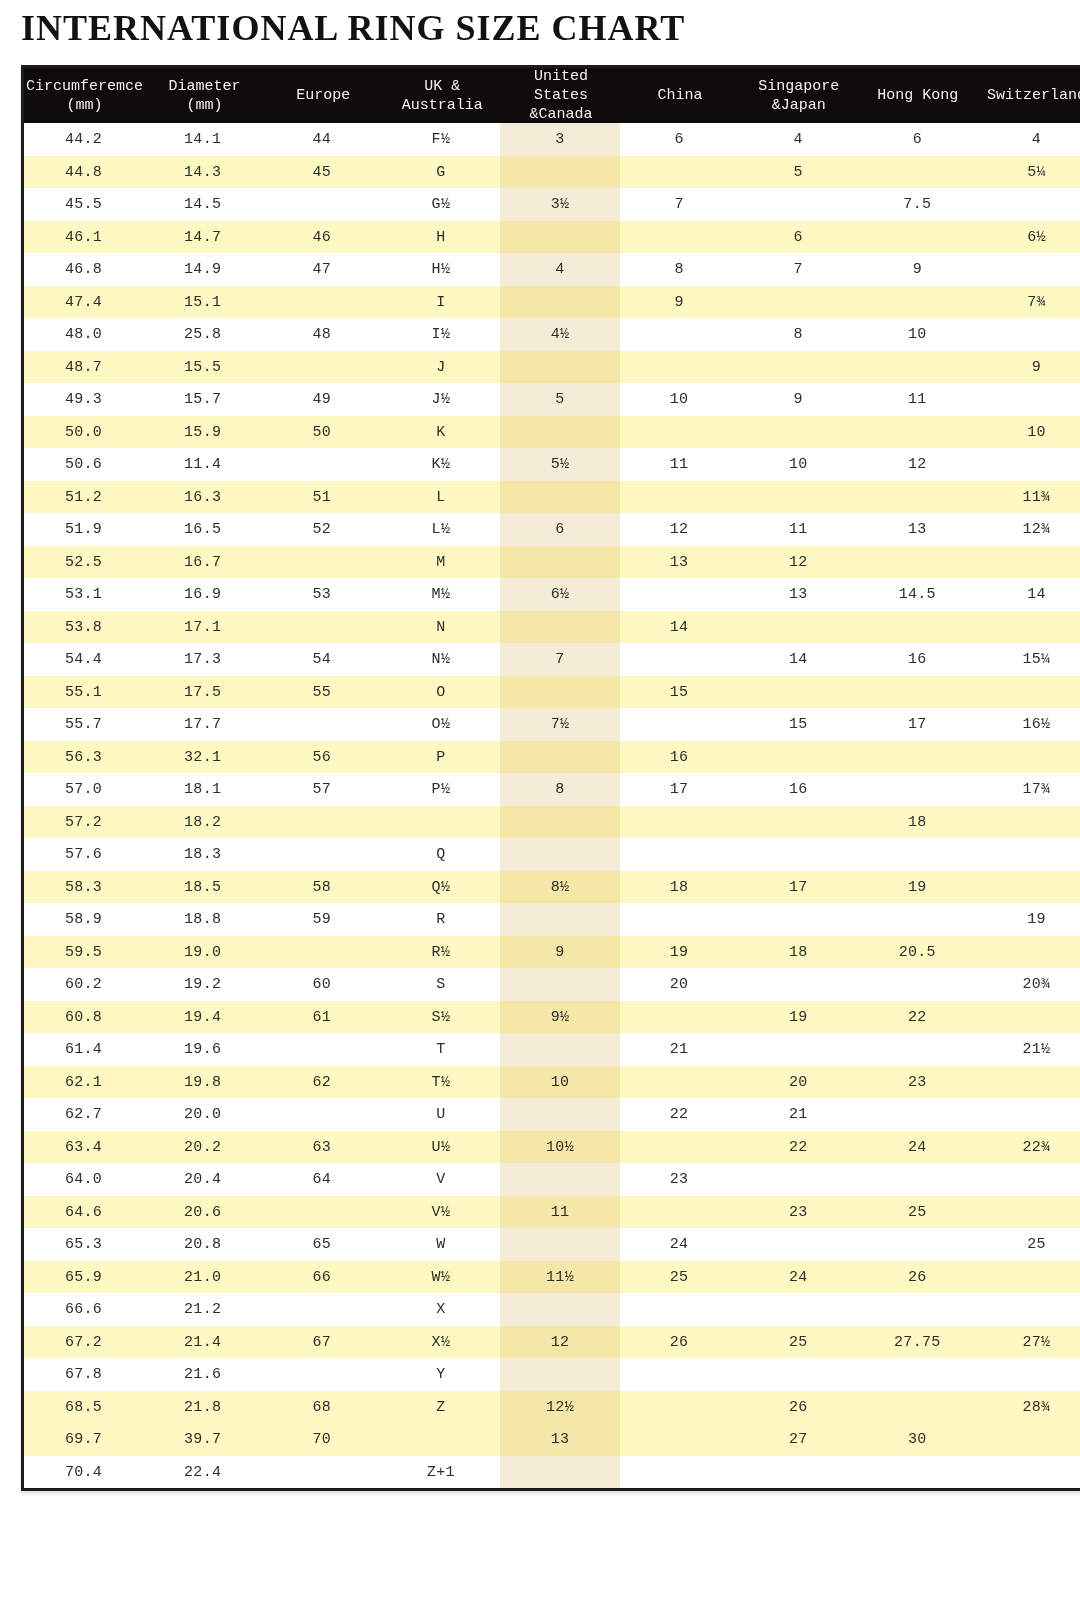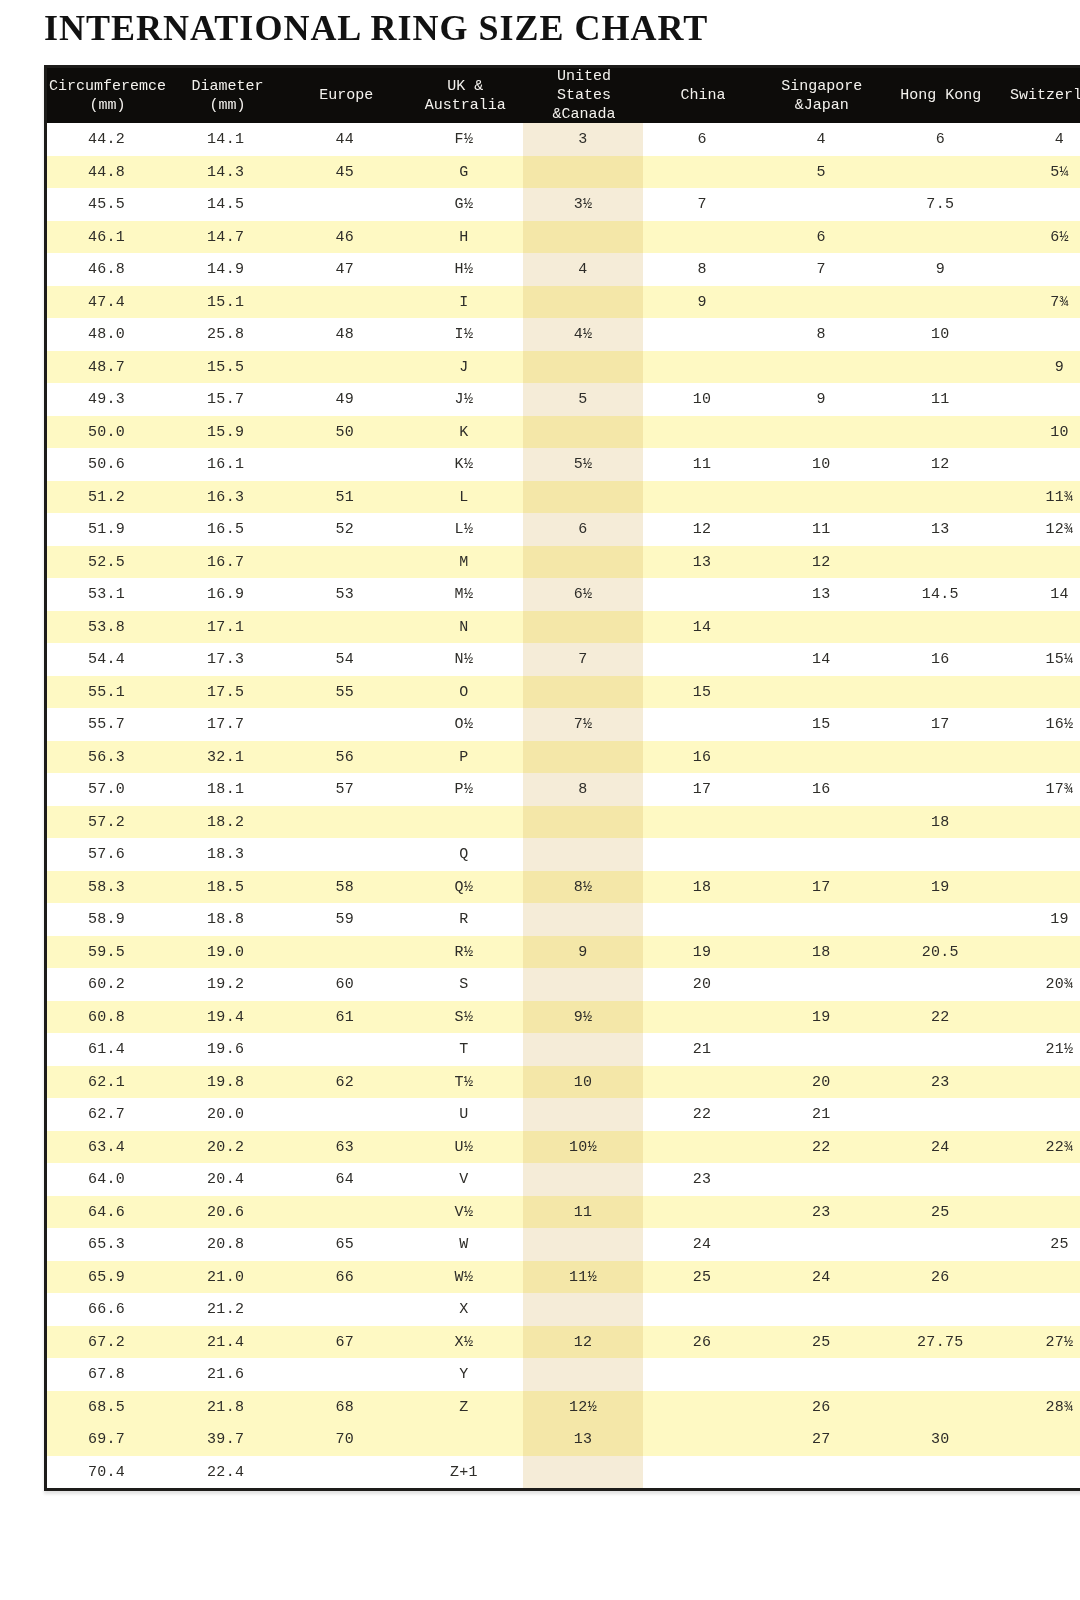--- a/index.html
+++ b/index.html
@@ -7,21 +7,21 @@
   body {
     width: 1080px;
     height: 1600px;
     font-family: "Liberation Sans", sans-serif;
     color: #2e2d29;
     overflow: hidden;
   }
   .page {
     width: 1080px;
     height: 1600px;
-    padding: 8px 35px 0 44px;
+    padding: 8px 35px 0 21px;
   }
   .page-title {
     font-family: "Liberation Serif", "DejaVu Serif", serif;
     font-weight: bold;
     font-size: 36px;
     letter-spacing: 1px;
     color: #121212;
     line-height: 1.15;
     margin-bottom: 16px;
   }
@@ -196,21 +196,21 @@
           <div class="body-cell">50</div>
           <div class="body-cell">K</div>
           <div class="body-cell"></div>
           <div class="body-cell"></div>
           <div class="body-cell"></div>
           <div class="body-cell"></div>
           <div class="body-cell">10</div>
         </div>
         <div class="body-row">
           <div class="body-cell">50.6</div>
-          <div class="body-cell">16.1</div>
+          <div class="body-cell">11.4</div>
           <div class="body-cell"></div>
           <div class="body-cell">K½</div>
           <div class="body-cell">5½</div>
           <div class="body-cell">11</div>
           <div class="body-cell">10</div>
           <div class="body-cell">12</div>
           <div class="body-cell"></div>
         </div>
         <div class="body-row beige">
           <div class="body-cell">51.2</div>

